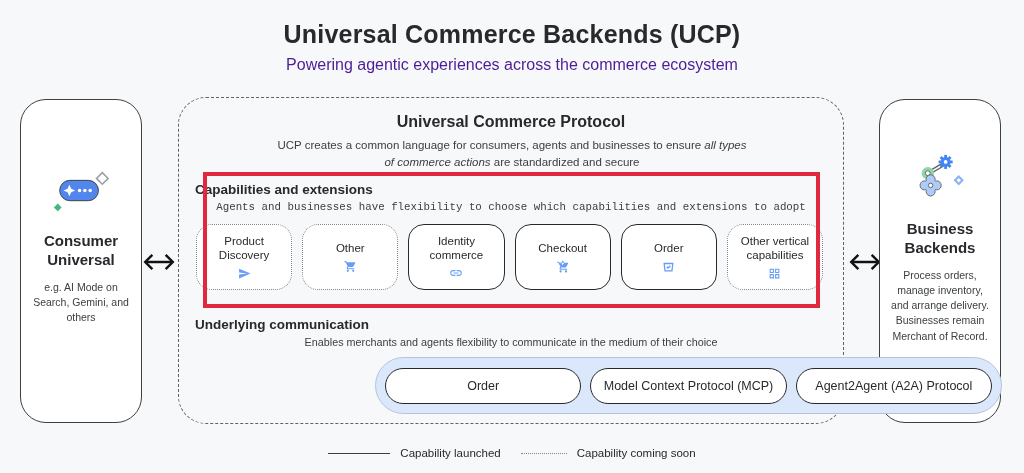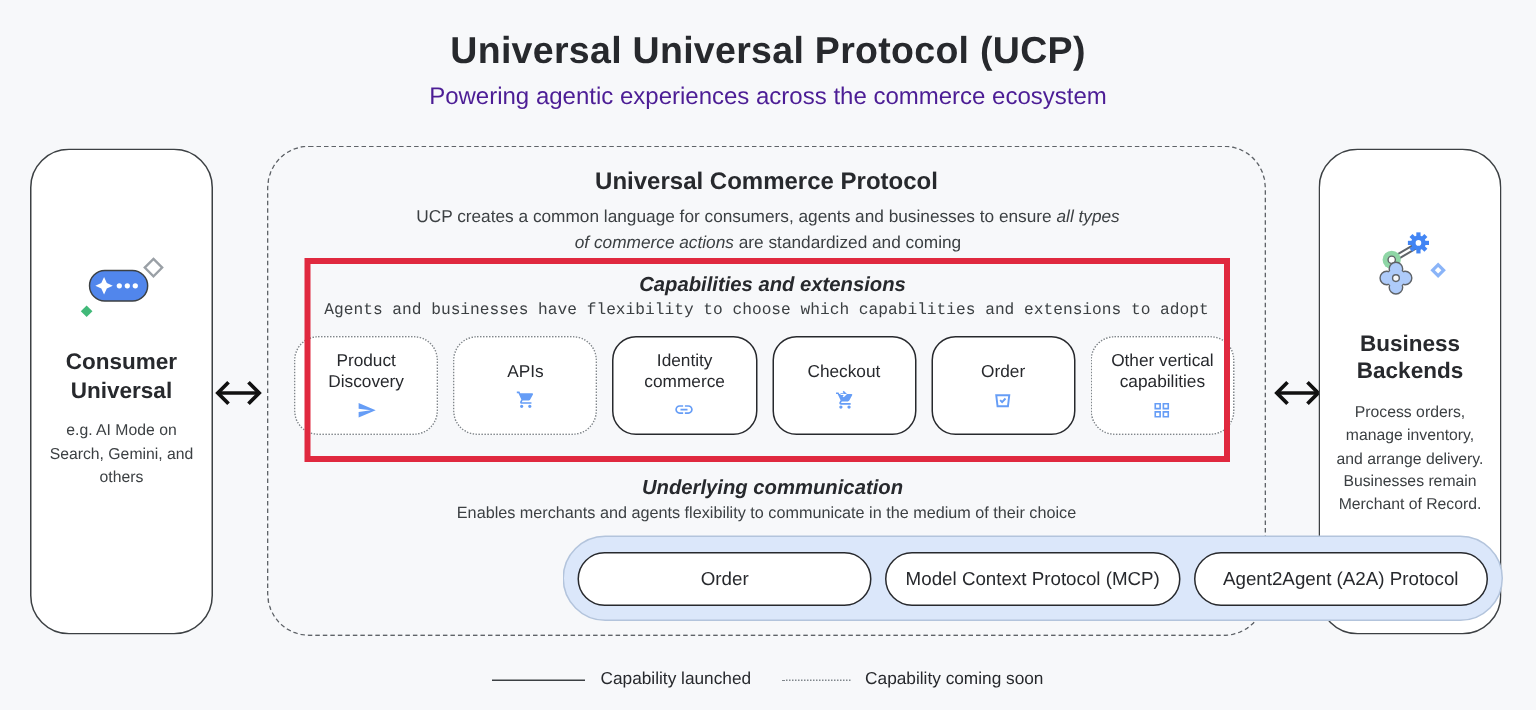--- a/index.html
+++ b/index.html
@@ -29,22 +29,22 @@
 
   .mid-box {
     position:absolute; left:178px; top:97px; width:666px; height:327px;
     border:1.6px dashed #5f6368; border-radius:28px; background:transparent;
   }
   .mid-title { position:absolute; top:15px; left:0; width:100%; text-align:center;
     font-size:16px; font-weight:600; color:#27292d; }
   .mid-desc { position:absolute; top:39px; left:93px; width:480px; text-align:center;
     font-size:11.5px; line-height:1.5; color:#3c4043; }
 
-  .section-title { position:absolute; left:4px; width:100%; text-align:center;
-    font-size:13.5px; font-weight:600; color:#27292d;font-style:italic; }
+  .section-title { position:absolute; left:16px; width:100%; text-align:left;
+    font-size:13.5px; font-weight:600; color:#27292d; }
   .section-sub { position:absolute; left:0; width:100%; text-align:center;
     font-size:10.8px; color:#3c4043; }
   #cap-title { top:84px; } #cap-sub { top:103px;font-family:Liberation Mono, monospace; }
   #comm-title { top:219px; } #comm-sub { top:238px; }
 
   .highlight-rect {
     position:absolute; left:203px; top:172px; width:617px; height:136px;
     border:4px solid #e0293f; z-index:6; pointer-events:none;
   }
 
@@ -80,21 +80,21 @@
     display:flex; justify-content:center; align-items:center; gap:20px;
     font-size:11.5px; color:#27292d; }
   .legend-item { display:flex; align-items:center; gap:10px; }
   .legend-line-solid { display:inline-block; width:62px; border-top:1.9px solid #3c4043; }
   .legend-line-dotted { display:inline-block; width:46px; border-top:1.9px dotted #80868b; }
 </style>
 </head>
 <body>
 
 <div class="page-header">
-  <div class="page-title">Universal Universal Protocol (UCP)</div>
+  <div class="page-title">Universal Commerce Backends (UCP)</div>
   <div class="page-subtitle">Powering agentic experiences across the commerce ecosystem</div>
 </div>
 
 <div class="side-box" id="consumer-box">
   <div class="icon">
     <svg width="62" height="46" viewBox="0 0 64 46">
       <polygon points="54,4 60,10 54,16 48,10" fill="#ffffff" stroke="#9aa0a6" stroke-width="1.6"></polygon>
       <rect x="10" y="12" width="40" height="21" rx="10.5" fill="#5186ec" stroke="#3c4043" stroke-width="1"></rect>
       <path d="M20 16.5 l1.9 4.1 4.1 1.9 -4.1 1.9 -1.9 4.1 -1.9 -4.1 -4.1 -1.9 4.1 -1.9 Z" fill="#ffffff"></path>
       <circle cx="30.5" cy="22.5" r="1.8" fill="#ffffff"></circle>
@@ -108,21 +108,21 @@
 </div>
 
 <svg class="flow-arrow" id="arrow-left" viewBox="0 0 40 24">
   <line x1="7" y1="12" x2="33" y2="12" stroke="#111" stroke-width="2.6"></line>
   <polyline points="13,4.5 5.5,12 13,19.5" fill="none" stroke="#111" stroke-width="2.6"></polyline>
   <polyline points="27,4.5 34.5,12 27,19.5" fill="none" stroke="#111" stroke-width="2.6"></polyline>
 </svg>
 
 <div class="mid-box">
   <div class="mid-title">Universal Commerce Protocol</div>
-  <div class="mid-desc"><span>UCP creates a common language for consumers, agents and businesses to ensure </span><i>all types of commerce actions</i><span> are standardized and coming</span></div>
+  <div class="mid-desc"><span>UCP creates a common language for consumers, agents and businesses to ensure </span><i>all types of commerce actions</i><span> are standardized and secure</span></div>
 
   <div class="section-title" id="cap-title">Capabilities and extensions</div>
   <div class="section-sub" id="cap-sub">Agents and businesses have flexibility to choose which capabilities and extensions to adopt</div>
 
   <div class="section-title" id="comm-title">Underlying communication</div>
   <div class="section-sub" id="comm-sub">Enables merchants and agents flexibility to communicate in the medium of their choice</div>
 
   <div class="comm-container">
     <div class="comm-pill">Order</div>
     <div class="comm-pill">Model Context Protocol (MCP)</div>
@@ -133,21 +133,21 @@
 <div class="cards-row">
   <div class="cap-card coming-soon">
     <div class="cap-label">Product Discovery</div>
     <div class="cap-icon">
       <svg width="13" height="13" viewBox="0 0 24 24" fill="#669df6">
           <path d="M2.01 21L23 12 2.01 3 2 10l15 2-15 2z"></path>
         </svg>
     </div>
   </div>
   <div class="cap-card coming-soon">
-    <div class="cap-label">APIs</div>
+    <div class="cap-label">Other</div>
     <div class="cap-icon">
       <svg width="13" height="13" viewBox="0 0 24 24" fill="#669df6">
           <path d="M7 18c-1.1 0-1.99.9-1.99 2S5.9 22 7 22s2-.9 2-2-.9-2-2-2zM1 2v2h2l3.6 7.59-1.35 2.45c-.16.28-.25.61-.25.96 0 1.1.9 2 2 2h12v-2H7.42c-.14 0-.25-.11-.25-.25l.03-.12.9-1.63h7.45c.75 0 1.41-.41 1.75-1.03l3.58-6.49c.08-.14.12-.31.12-.49 0-.55-.45-1-1-1H5.21l-.94-2H1zm16 16c-1.1 0-1.99.9-1.99 2s.89 2 1.99 2 2-.9 2-2-.9-2-2-2z"></path>
         </svg>
     </div>
   </div>
   <div class="cap-card launched">
     <div class="cap-label">Identity commerce</div>
     <div class="cap-icon">
       <svg width="14" height="14" viewBox="0 0 24 24" fill="#669df6">

